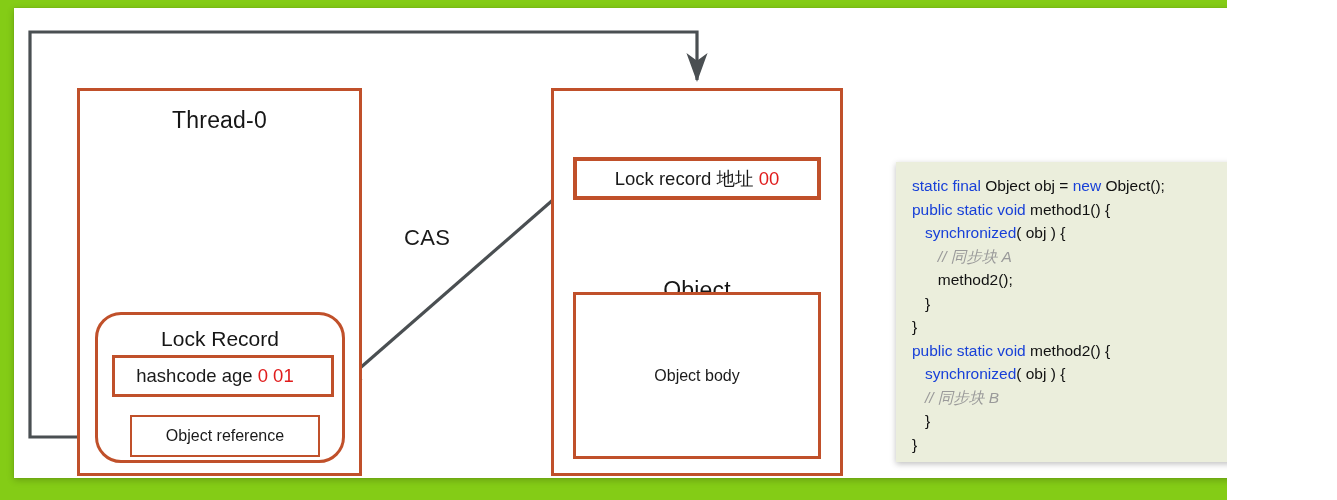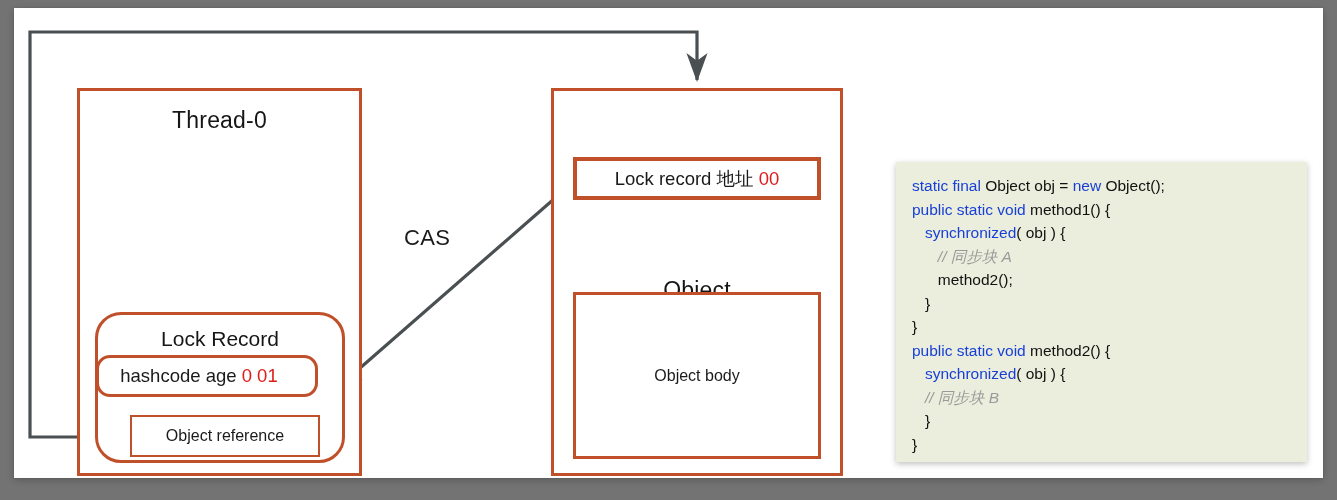--- a/index.html
+++ b/index.html
@@ -3,24 +3,24 @@
 <meta charset="utf-8">
 <style>
   html, body {
     margin: 0;
     padding: 0;
     background: #ffffff;
     font-family: "Liberation Sans", "DejaVu Sans", sans-serif;
   }
   #stage {
     position: relative;
-    width: 1337px;
+    width: 1227px;
     height: 500px;
     overflow: hidden;
-    background: #737373;
+    background: #84cc16;
   }
   
   #card {
     position: absolute;
     left: 14px;
     top: 8px;
     width: 1309px;
     height: 470px;
     background: #ffffff;
     box-shadow: 0 2px 7px rgba(0,0,0,0.22), 0 0 1px rgba(0,0,0,0.18);
@@ -141,21 +141,21 @@
   </svg>
 
   <div class="rbox titlebox" style="left:77px; top:88px; width:285px; height:388px;">
     <div class="boxtitle">Thread-0</div>
   </div>
 
   <div id="lockrecord-group" style="left:95px; top:312px; width:250px; height:151px;">
     <div id="lockrecord-title">Lock Record</div>
   </div>
 
-  <div class="rbox" style="left:96px; top:355px; width:222px; height:42px;border-radius:14px;">
+  <div class="rbox" style="left:112px; top:355px; width:222px; height:42px;">
     <span id="hashcode-text" class="cell-label big"><span>hashcode age </span><span class="red">0 01</span></span>
   </div>
 
   <div class="rbox thin" style="left:130px; top:415px; width:190px; height:42px;text-align:right;">
     <span class="cell-label">Object reference</span>
   </div>
 
   <div class="rbox titlebox" style="left:551px; top:88px; width:292px; height:388px;align-items:center;">
     <div class="boxtitle">Object</div>
   </div>

